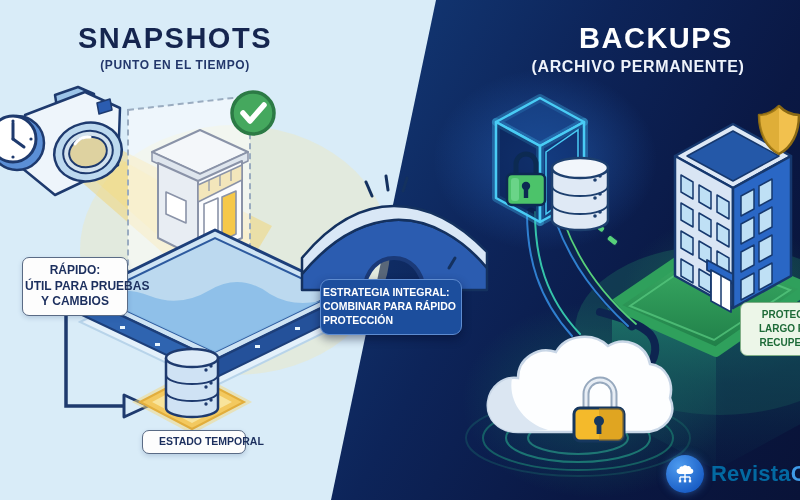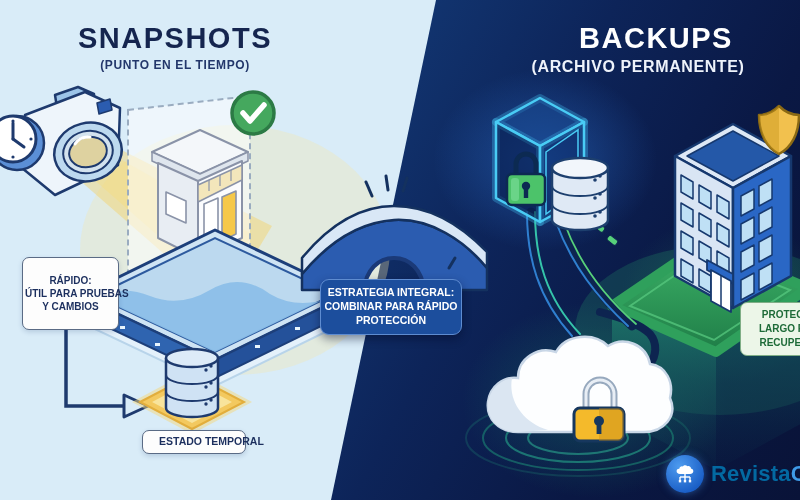--- a/index.html
+++ b/index.html
@@ -23,26 +23,26 @@
   .left-title{left:55px;top:22px;width:240px;font-size:29px;color:#15254f;}
   .left-sub{left:55px;top:58px;width:240px;font-size:12px;color:#23376b;}
   .right-title{left:528px;top:22px;width:256px;font-size:29px;color:#ffffff;}
   .right-sub{left:510px;top:58px;width:256px;font-size:16px;color:#eef3fb;}
   .note{
     position:absolute;background:#fdfdfd;border:1.6px solid #5a6b85;border-radius:7px;
     color:#1c2f5e;font-weight:bold;text-align:center;line-height:1.3;
     box-shadow:0 2px 5px rgba(30,58,110,.18);box-sizing:border-box;
   }
   .note span{display:block;white-space:nowrap;}
-  .rapido{left:22px;top:257px;width:97px;font-size:10px;padding:16px 2px;}
+  .rapido{left:22px;top:257px;width:106px;font-size:12px;padding:5px 2px;}
   .estado{left:142px;top:430px;width:104px;font-size:10.5px;padding:4px 16px;}
   .strategy{
     position:absolute;left:320px;top:279px;width:142px;box-sizing:border-box;
     background:#1c4e9d;border:1.6px solid #5e8cd1;border-radius:9px;
-    color:#ffffff;font-weight:bold;font-size:10.5px;line-height:1.32;text-align:center;
+    color:#ffffff;font-weight:bold;font-size:10.5px;line-height:1.32;text-align:left;
     padding:6px 2px;box-shadow:0 4px 10px rgba(4,12,40,.45);
   }
   .strategy span{display:block;white-space:nowrap;}
   .protect{
     position:absolute;left:740px;top:302px;width:120px;box-sizing:border-box;
     background:#ecf6e8;border:1.8px solid #7fae86;border-radius:7px;
     color:#1e6b38;font-weight:bold;font-size:10px;line-height:1.4;text-align:center;
     padding:5px 6px;
   }
   .protect span{display:block;white-space:nowrap;}

